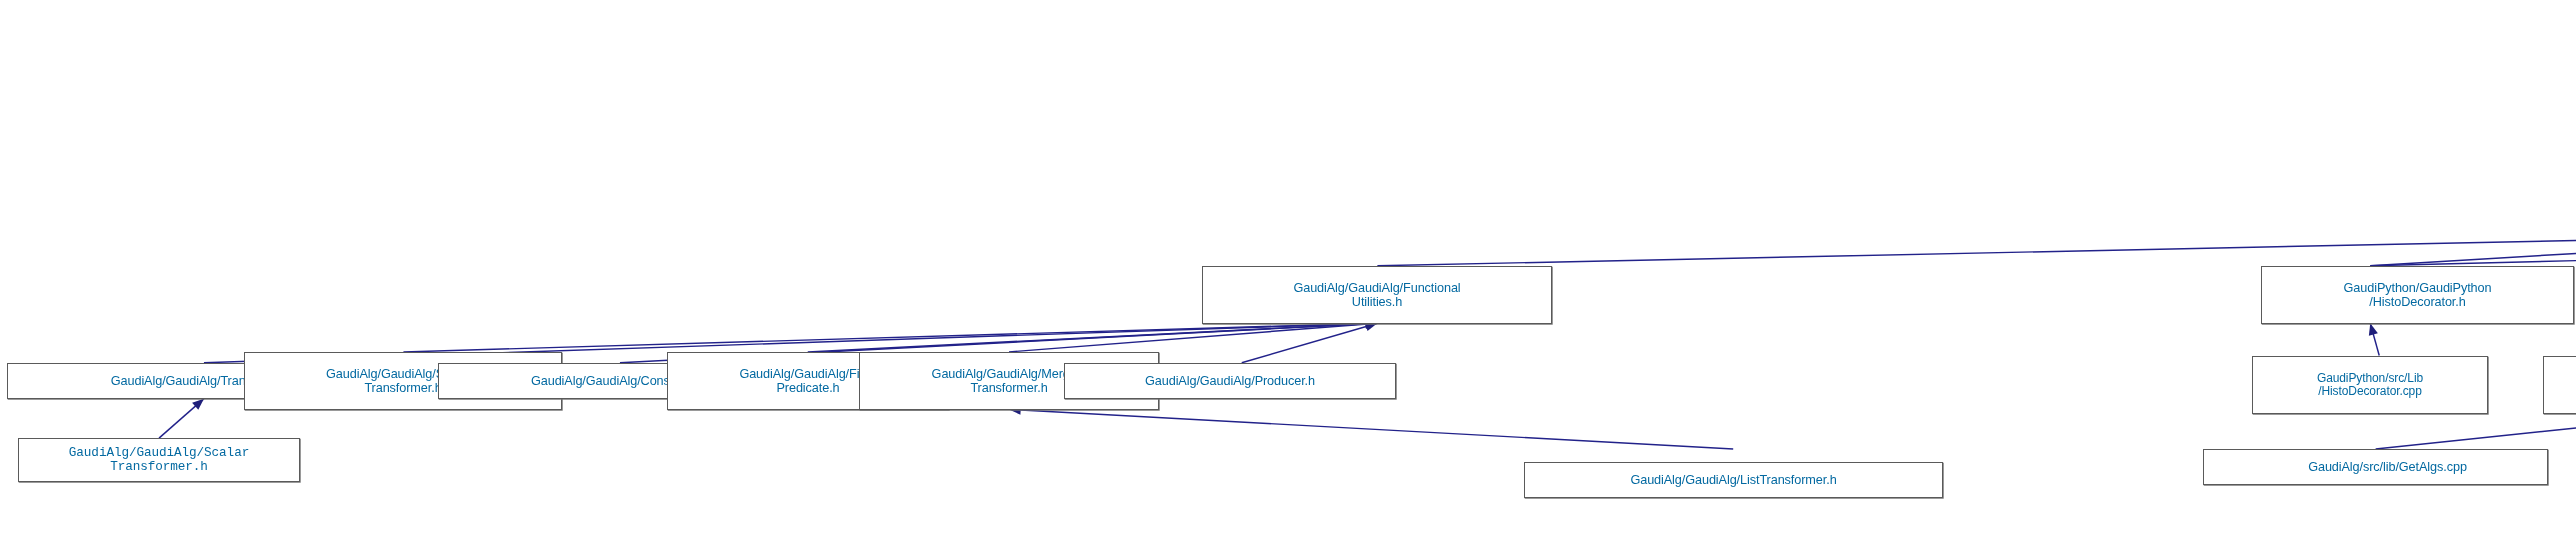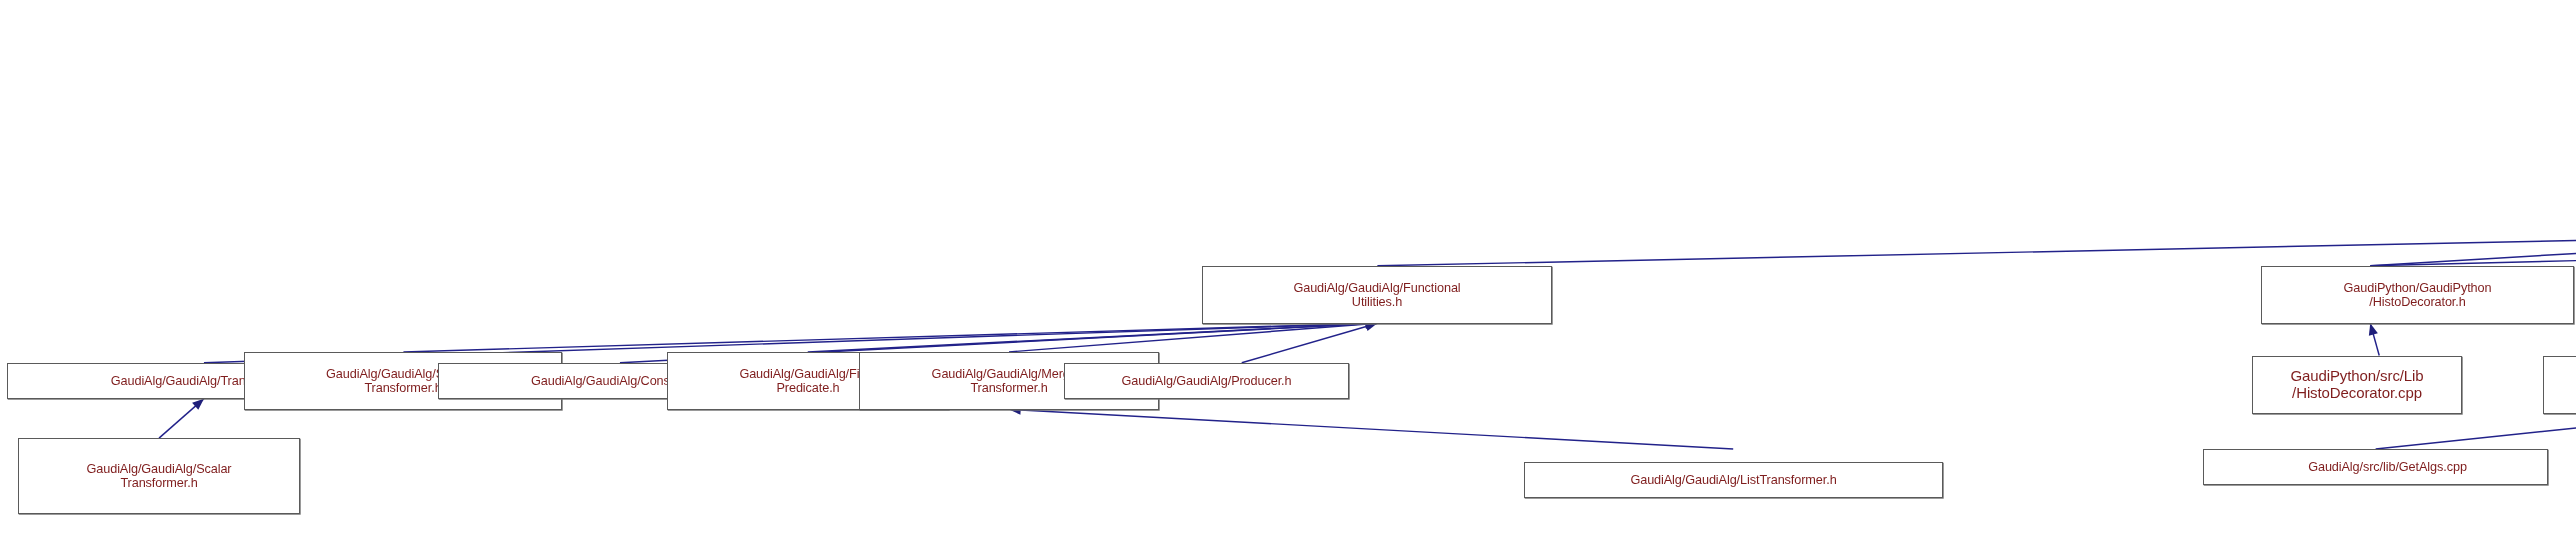--- a/index.html
+++ b/index.html
@@ -1,20 +1,20 @@
 <!DOCTYPE html>
 <html style="font-size:14.4px"><head>
 <meta charset="utf-8">
 <title>Include dependency graph</title>
 <style>
   html,body{margin:0;padding:0;background:#ffffff;}
   #canvas{position:relative;width:2576px;height:536px;background:#ffffff;
           font-family:"Liberation Sans","DejaVu Sans",sans-serif;overflow:hidden;}
   .node{position:absolute;box-sizing:border-box;background:#ffffff;
-        border:0.9px solid #000000;color:#7f1d1d;
+        border:0.9px solid #000000;color:#0369a1;
         display:flex;align-items:center;justify-content:center;text-align:center;
         line-height:1.12;letter-spacing:-0.1px;z-index:5;}
   .node .lbl{display:block;width:100%;padding:0 1.8px;white-space:pre-line;}
   .node.thick{border:0.9px solid #5a5a5a;box-shadow:0.7px 0.7px 0 #707070;}
   svg.edges{position:absolute;left:0;top:0;width:2576px;height:536px;z-index:1;
             pointer-events:none;}
   svg.edges path,svg.edges line{stroke:#22228a;stroke-width:1.6px;fill:none;}
   svg.edges polygon{fill:#1f1f7a;}
 </style>
 </head>
@@ -131,36 +131,36 @@
         <span class="lbl">GaudiAlg/GaudiAlg/Consumer.h</span>
       </div>
       <div class="node thick" style="left: 667px; top: 352px; width: 282px; height: 58px; font-size: 12.7px;">
         <span class="lbl">GaudiAlg/GaudiAlg/Filter
 Predicate.h</span>
       </div>
       <div class="node thick" style="left: 859px; top: 352px; width: 300px; height: 58px; font-size: 12.7px;">
         <span class="lbl">GaudiAlg/GaudiAlg/Merging
 Transformer.h</span>
       </div>
-      <div class="node thick" style="left: 1064px; top: 363px; width: 285px; height: 36px; font-size: 12.7px;">
+      <div class="node thick" style="left: 1064px; top: 363px; width: 332px; height: 36px; font-size: 12.7px;">
         <span class="lbl">GaudiAlg/GaudiAlg/Producer.h</span>
       </div>
-      <div class="node thick" style="left: 2252px; top: 356px; width: 210px; height: 58px; font-size: 15px;">
+      <div class="node thick" style="left: 2252px; top: 356px; width: 236px; height: 58px; font-size: 12px;">
         <span class="lbl">GaudiPython/src/Lib
 /HistoDecorator.cpp</span>
       </div>
       <div class="node thick" style="left: 2543px; top: 356px; width: 352px; height: 58px; font-size: 12.7px;">
         <span class="lbl">GaudiAlg/GaudiAlg/GaudiTuple
 Alg.h</span>
       </div>
       <div class="node thick" style="left: 2203px; top: 449px; width: 345px; height: 36px; font-size: 12.7px; padding-left: 24px;">
         <span class="lbl">GaudiAlg/src/lib/GetAlgs.cpp</span>
       </div>
       <div class="node thick" style="left: 1524px; top: 462px; width: 419px; height: 36px; font-size: 12.7px;">
         <span class="lbl">GaudiAlg/GaudiAlg/ListTransformer.h</span>
       </div>
-      <div class="node thick" style="left: 18px; top: 438px; width: 282px; height: 76px; font-size: 12.7px;">
+      <div class="node thick" style="left: 18px; top: 438px; width: 282px; height: 44px; font-size: 12.7px; font-family: Liberation Mono, monospace;">
         <span class="lbl">GaudiAlg/GaudiAlg/Scalar
 Transformer.h</span>
       </div>
     </div>
 </div>
 
 
 </body></html>

